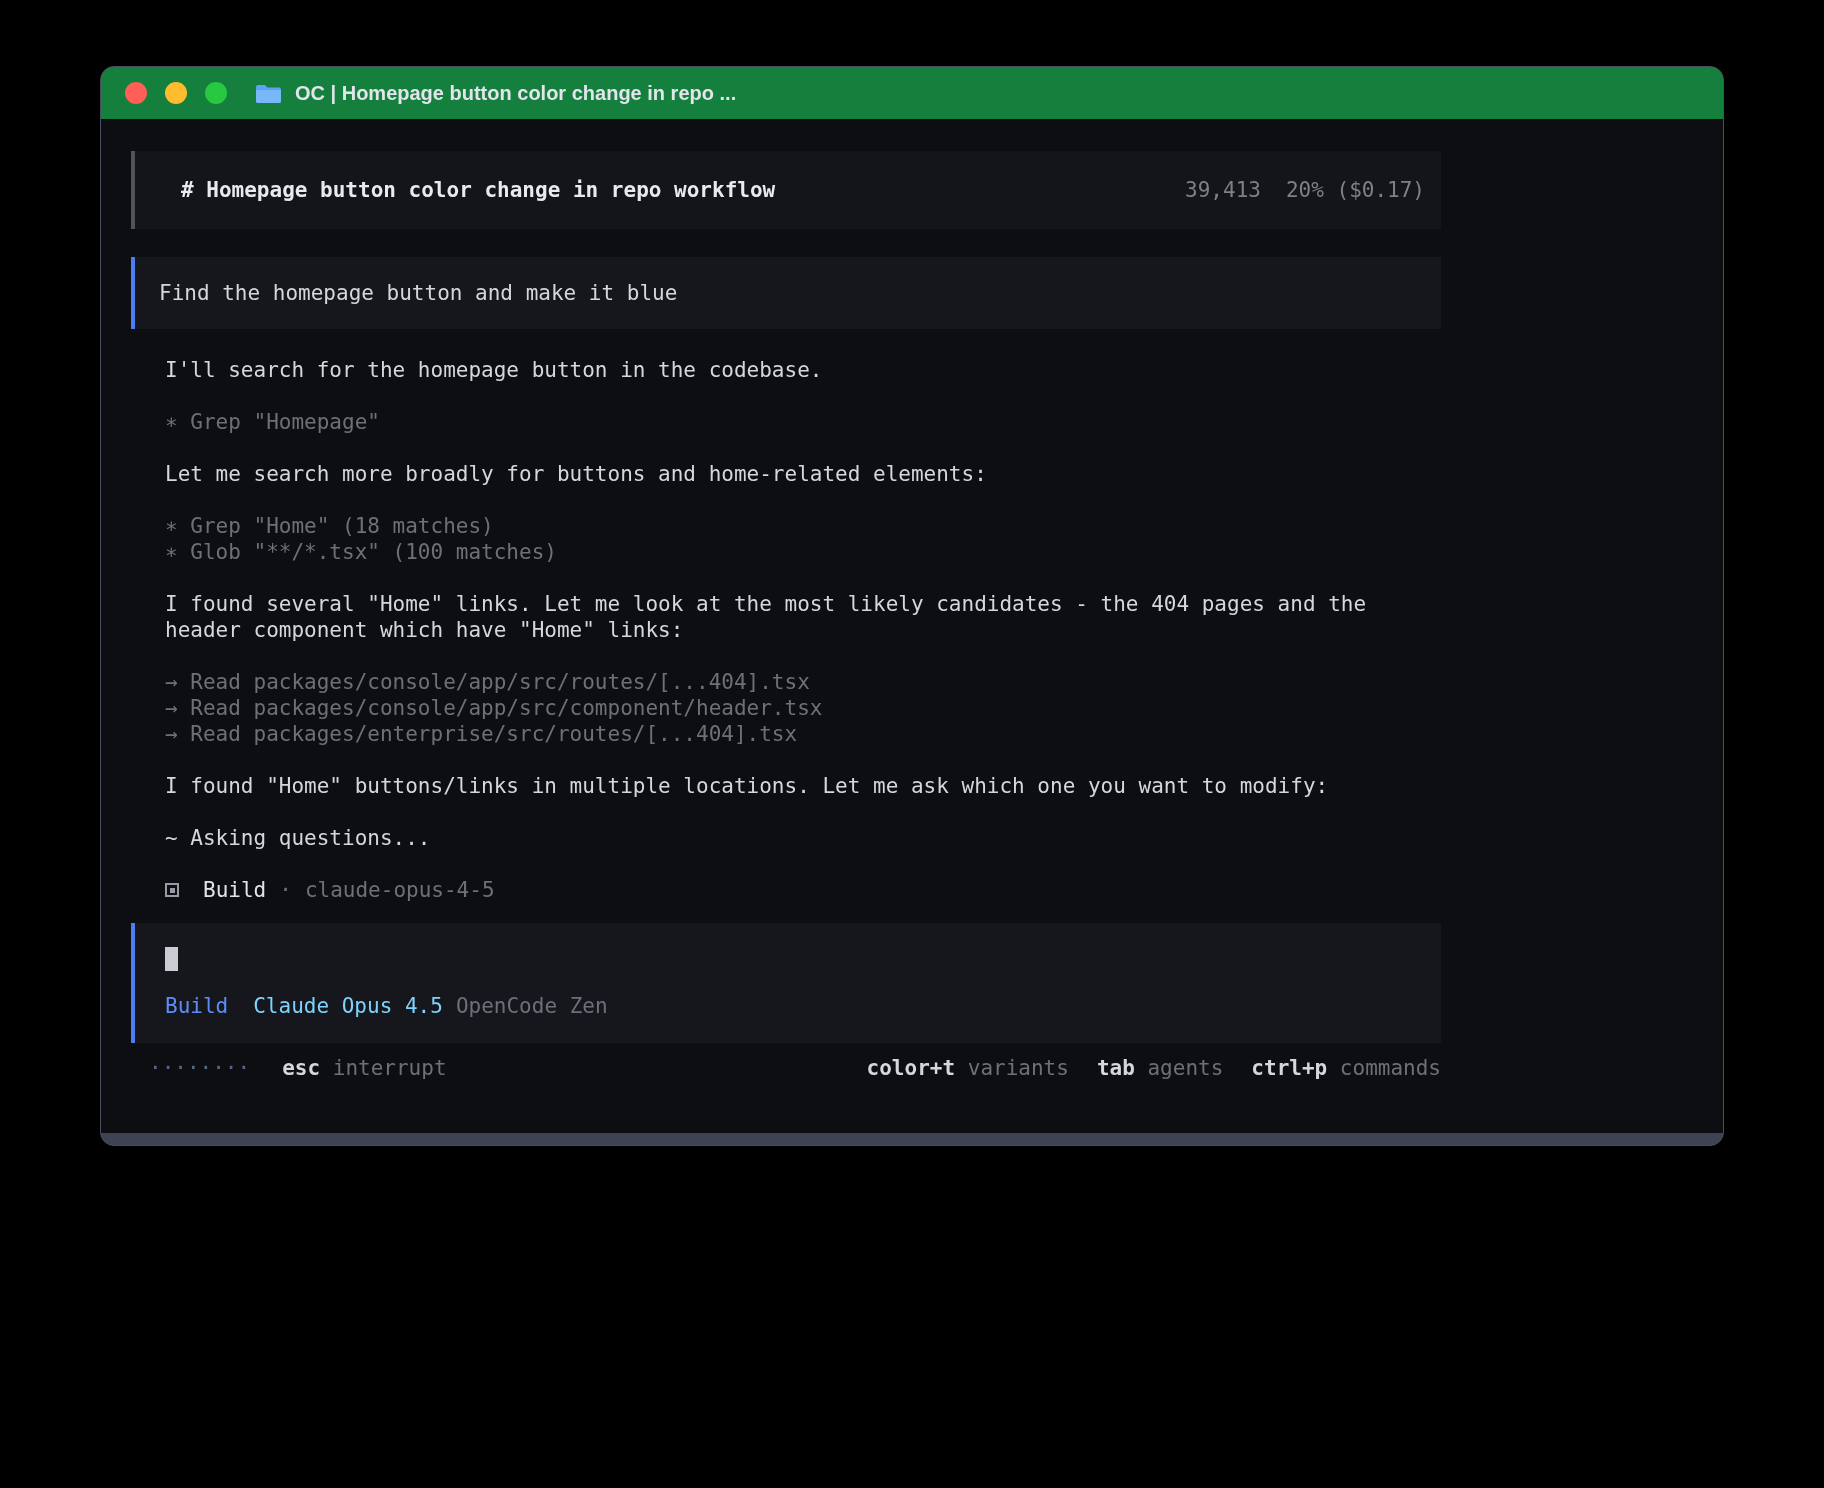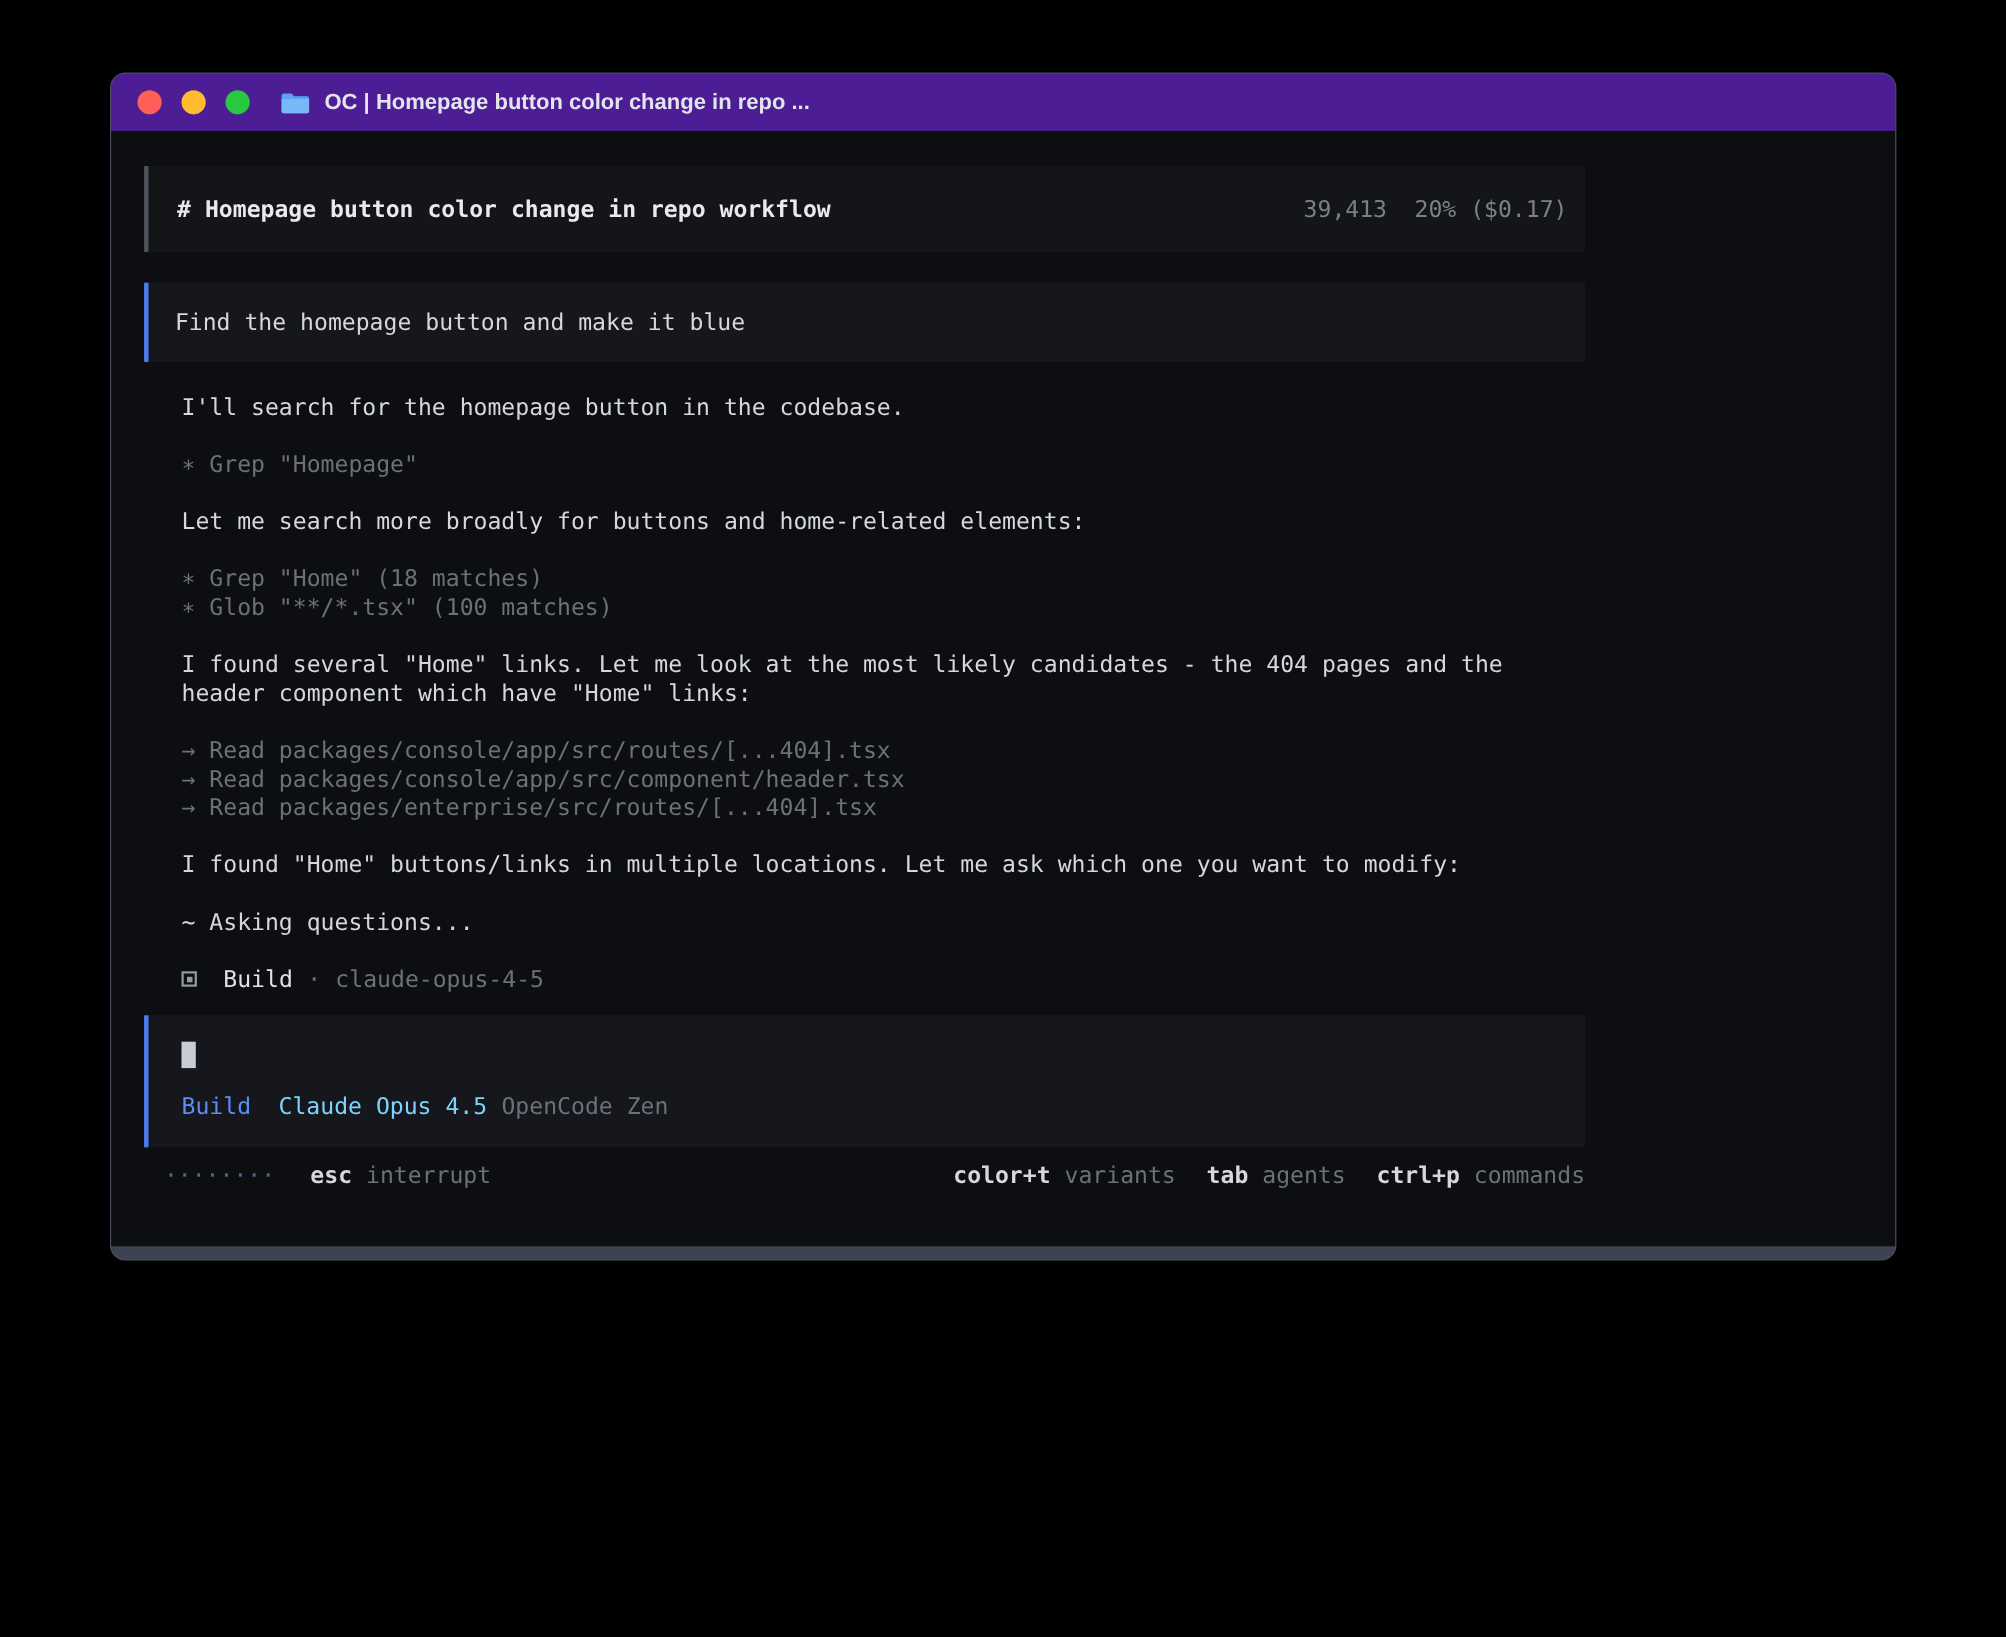--- a/index.html
+++ b/index.html
@@ -11,21 +11,21 @@
 
   .window {
     position:absolute; left:100px; top:66px; width:1624px; height:1080px;
     background:#3e4354; border-radius:14px; overflow:hidden;
     border:1px solid #4a4f60;
   }
 
   
   .titlebar {
     height:52px; display:flex; align-items:center; padding-left:24px;
-    background:#4c1d95;
+    background:#15803d;
   }
   .traffic { display:flex; gap:18px; }
   .light { width:22px; height:22px; border-radius:50%; }
   .light.red { background:#ff5f57; }
   .light.yellow { background:#febc2e; }
   .light.green { background:#28c840; }
   .titlebar .folder { margin-left:28px; display:flex; align-items:center; }
   .titlebar .title {
     margin-left:13px;
     font-family:"Liberation Sans", sans-serif; font-weight:bold;
@@ -39,21 +39,21 @@
   }
   .col { width:1310px; }
 
   .panel {
     background:#16171c; border-left:4px solid #4d7df2;
   }
   .panel.gray-edge { border-left-color:#50535c; background:#141519; }
 
   .header-panel {
     height:78px; display:flex; align-items:center;
-    padding:0 16px 0 26px; justify-content:space-between;
+    padding:0 16px 0 46px; justify-content:space-between;
     margin-bottom:28px;
   }
   .header-title { font-weight:bold; color:#e9eaee; white-space:nowrap; }
   .header-stats { color:#7e8089; white-space:nowrap; display:flex; }
   .header-stats .tokens { margin-right:25px; }
 
   .user-panel {
     height:72px; display:flex; align-items:center; padding-left:24px;
     margin-bottom:28px;
   }

